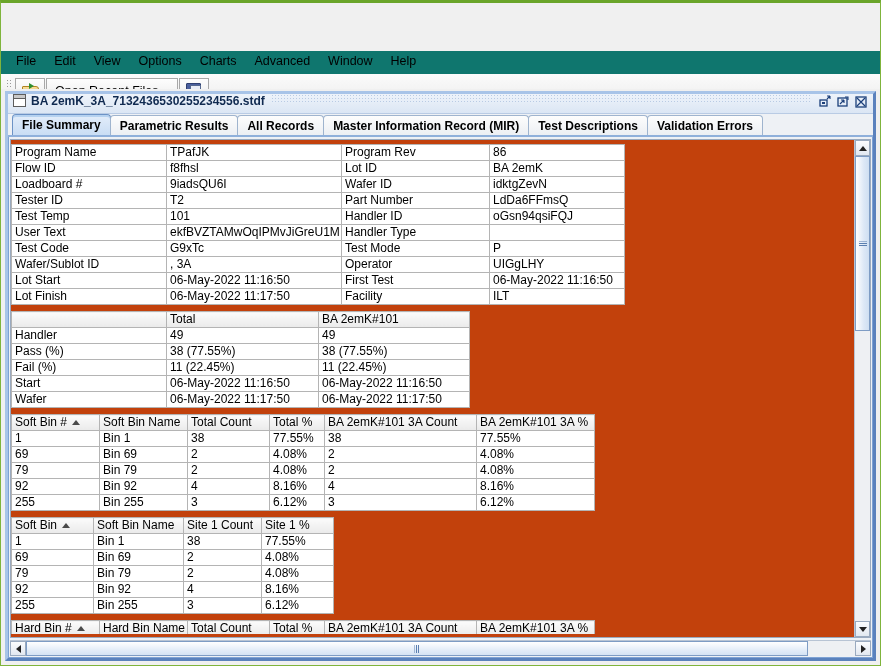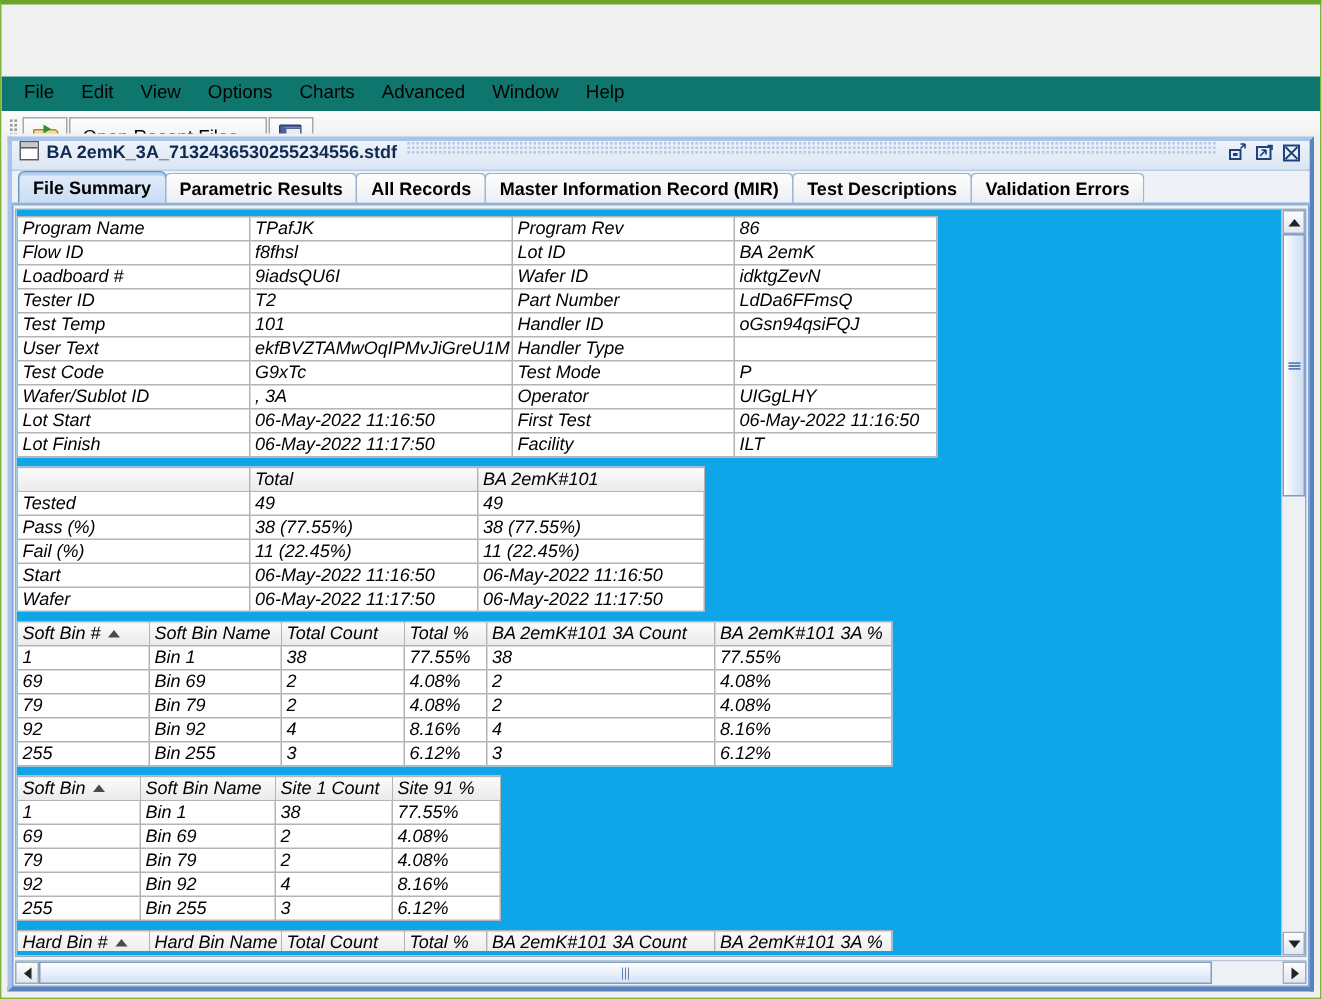--- a/index.html
+++ b/index.html
@@ -237,22 +237,21 @@
     background: #ffffff;
     border: 1px solid #9aaabf;
     margin: 2px;
     overflow: hidden;
     display: flex;
   }
   #content-scroll {
     flex: 1 1 auto;
     position: relative;
     overflow: hidden;
-    background: #0ea5e9;
-    font-style: italic;
+    background: #c2410c;
   }
   #content-inner { padding: 0; }
 
   
   #vscroll {
     width: 16px;
     background: #f0f0f0;
     border-left: 1px solid #b8c4d4;
     display: flex; flex-direction: column;
     flex: 0 0 auto;
@@ -507,21 +506,21 @@
                 </colgroup>
               <thead>
                 <tr>
                   <th class="hdr blank"></th>
                   <th class="hdr">Total</th>
                   <th class="hdr">BA 2emK#101</th>
                 </tr>
               </thead>
               <tbody>
                 <tr>
-                  <td class="lbl">Tested</td>
+                  <td class="lbl">Handler</td>
                   <td>49</td>
                   <td>49</td>
                 </tr>
                 <tr>
                   <td class="lbl">Pass (%)</td>
                   <td>38 (77.55%)</td>
                   <td>38 (77.55%)</td>
                 </tr>
                 <tr>
                   <td class="lbl">Fail (%)</td>
@@ -613,21 +612,21 @@
                   <col style="width:78px">
                   <col style="width:72px">
                 </colgroup>
               <thead>
                 <tr>
                   <th class="hdr">
                     <span>Soft Bin</span><span class="sortmark"></span>
                   </th>
                   <th class="hdr">Soft Bin Name</th>
                   <th class="hdr">Site 1 Count</th>
-                  <th class="hdr">Site 91 %</th>
+                  <th class="hdr">Site 1 %</th>
                 </tr>
               </thead>
               <tbody>
                 <tr>
                   <td>1</td>
                   <td>Bin 1</td>
                   <td class="num">38</td>
                   <td>77.55%</td>
                 </tr>
                 <tr>

